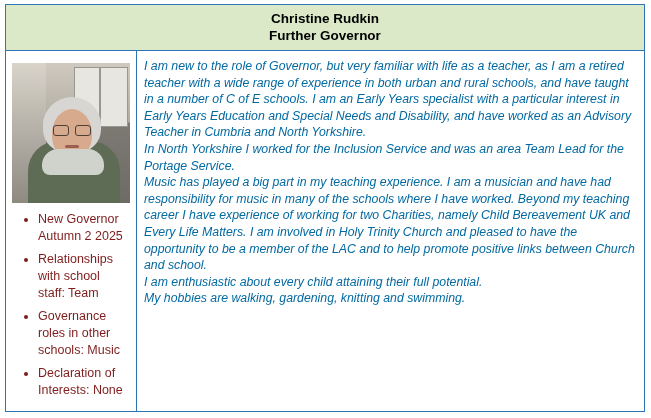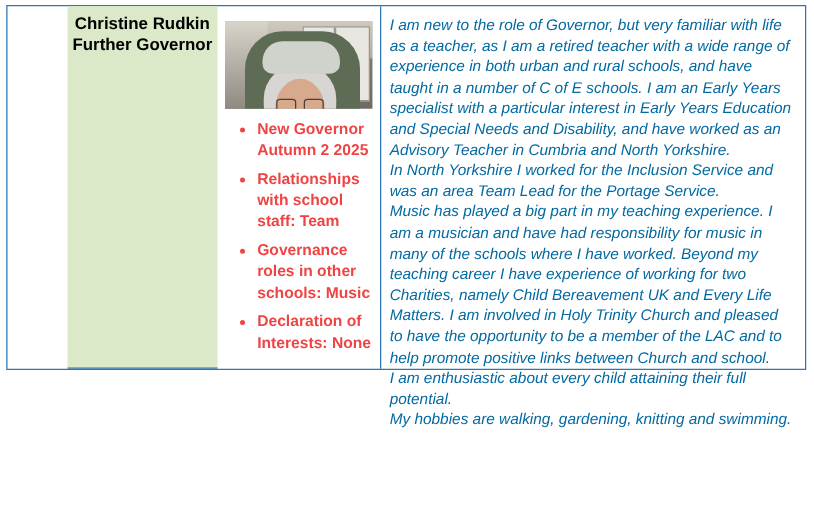--- a/index.html
+++ b/index.html
@@ -11,27 +11,26 @@
     font-family: "Liberation Sans", sans-serif;
     width: 651px;
     height: 418px;
     overflow: hidden;
   }
   .card {
     position: absolute;
     left: 5px;
     top: 4px;
     width: 640px;
-    height: 292px;
+    height: 408px;
     box-sizing: border-box;
     border: 1px solid #2e75b6;
     display: flex;
-    flex-direction: row;
+    flex-direction: column;
     background: #ffffff;
-    padding-left: 48px;
   }
   .header {
     background: #dce9c8;
     border-bottom: 1px solid #2e75b6;
     text-align: center;
     padding: 5px 4px 6px 4px;
     flex: 0 0 auto;
   }
   .header .name {
     font-weight: bold;
@@ -131,23 +130,23 @@
   .photo-scarf {
     position: absolute;
     left: 30px; bottom: 28px; width: 62px; height: 26px;
     border-radius: 16px 16px 8px 8px;
     background: #cfd3cc;
   }
   .bullets {
     margin: 0;
     padding-left: 26px;
     font-size: 12.5px;
-    font-weight: bold;
+    font-weight: normal;
     line-height: 17px;
-    color: #ef4444;
+    color: #7f1d1d;
     align-self: stretch;
   }
   .bullets li {
     margin-bottom: 6px;
   }
   .right-col {
     flex: 1 1 auto;
     padding: 7px 8px 6px 7px;
     box-sizing: border-box;
     font-style: italic;

